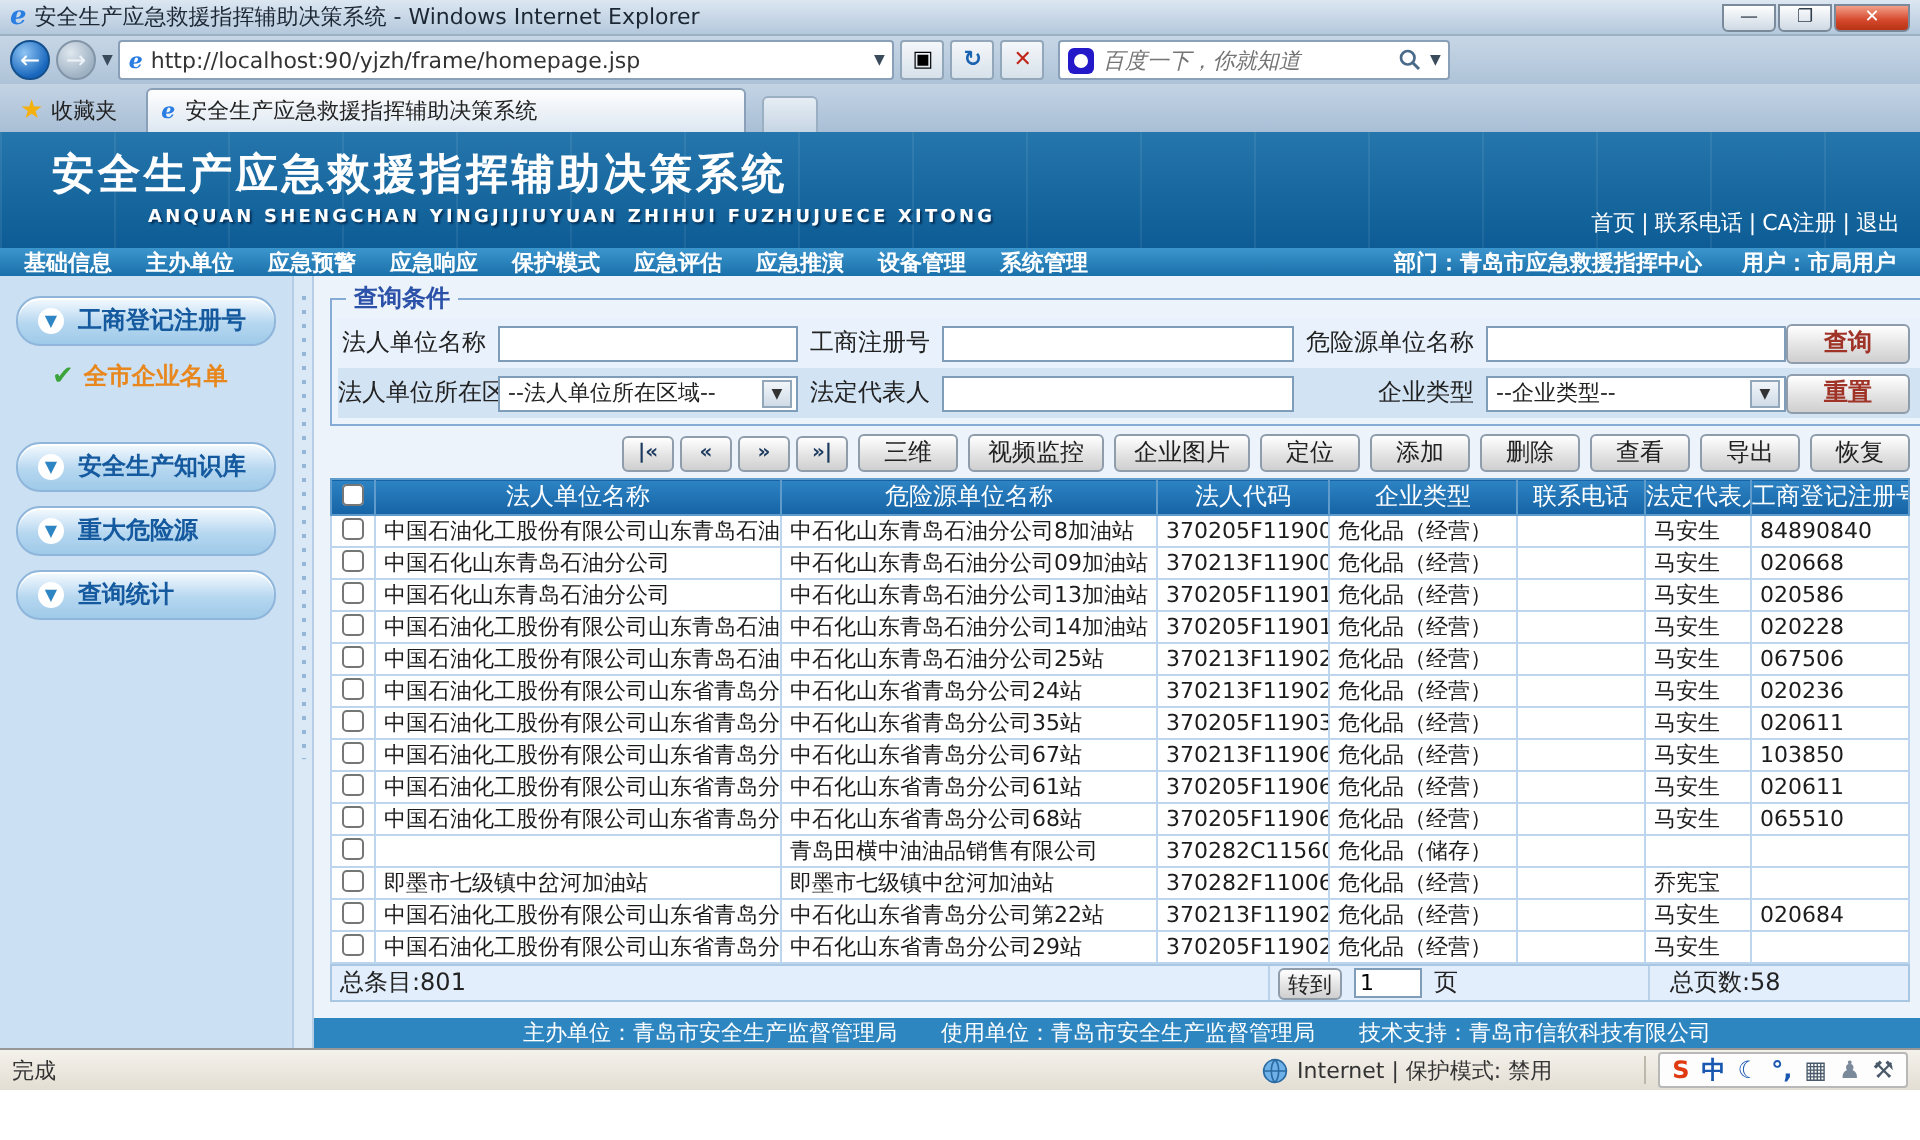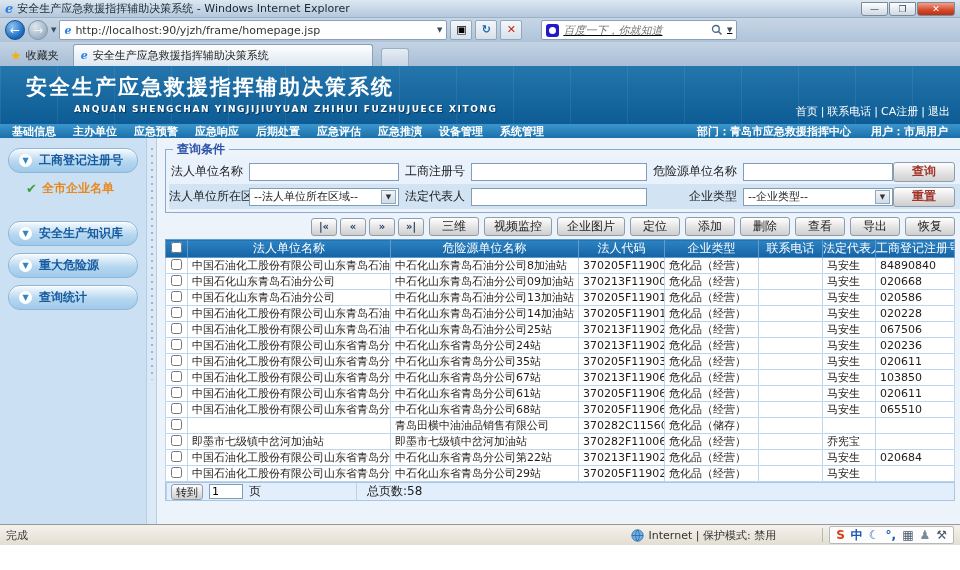--- a/index.html
+++ b/index.html
@@ -20,22 +20,22 @@
     background:radial-gradient(circle at 35% 30%,#8ec4f4,#1967bd 70%); border:1px solid #1c5globe490; border:1px solid #14508e; }
   .nav-circle.fwd { background:radial-gradient(circle at 35% 30%,#dfe7ee,#9fb2c4 70%); border-color:#8395a8; color:#eef3f8; }
   .mini-arrow { font-size:7px; color:#3a4b5c; }
   .url-box { width:388px; height:20px; background:#fff; border:1px solid #8aa0b8; border-radius:2px;
     display:flex; align-items:center; gap:4px; padding:0 4px; font-size:11px; color:#333; }
   .url-text { flex:1; white-space:nowrap; overflow:hidden; }
   .addr-btn { width:22px; height:20px; background:linear-gradient(#f4f7fa,#d7e1ea); border:1px solid #93a7bb; border-radius:2px;
     text-align:center; line-height:18px; font-size:11px; }
   .addr-btn.refresh { color:#1a63b0; font-weight:bold; }
   .addr-btn.stop { color:#c0271a; font-weight:bold; }
-  .search-box { width:196px; height:20px; background:#fff; border:1px solid #8aa0b8; border-radius:2px; margin-left:16px;
-    display:flex; align-items:center; gap:4px; padding:0 4px;text-decoration:underline; }
+  .search-box { width:196px; height:20px; background:#fff; border:1px solid #8aa0b8; border-radius:2px; margin-left:4px;
+    display:flex; align-items:center; gap:4px; padding:0 4px; }
   .baidu-icon { width:13px; height:13px; border-radius:3px; background:#2319c8; position:relative; flex:none; }
   .baidu-icon::after { content:""; position:absolute; left:3px; top:3px; width:7px; height:7px; border-radius:50%; background:#fff; }
   .search-box input { border:none; outline:none; flex:1; font-size:11px; font-style:italic; color:#555; min-width:0;
     font-family:"DejaVu Sans",sans-serif; background:transparent; }
   .mag { width:12px; height:12px; flex:none; }
 
   .tabsbar { height:24px; background:linear-gradient(#c3d3e4,#a9bfd6); display:flex; align-items:flex-end; padding:0 4px; gap:8px; }
   .fav-btn { height:20px; display:flex; align-items:center; gap:4px; font-size:11px; color:#222; padding:0 6px 2px; }
   .star { color:#f4b10e; font-size:13px; }
   .tab { width:300px; height:22px; background:linear-gradient(#fefefe,#dde7f1); border:1px solid #8aa0b8; border-bottom:none;
@@ -186,21 +186,21 @@
       <span class="lnk">退出</span>
     </div>
 </div>
 
 <div class="menubar">
   <span style="display:flex;gap:17px">
       <span class="menu-item">基础信息</span>
       <span class="menu-item">主办单位</span>
       <span class="menu-item">应急预警</span>
       <span class="menu-item">应急响应</span>
-      <span class="menu-item">后期处置</span>
+      <span class="menu-item">保护模式</span>
       <span class="menu-item">应急评估</span>
       <span class="menu-item">应急推演</span>
       <span class="menu-item">设备管理</span>
       <span class="menu-item">系统管理</span>
     </span>
   <div class="menu-right">
     <span>部门：青岛市应急救援指挥中心</span>
     <span>用户：市局用户</span>
   </div>
 </div>
@@ -448,28 +448,34 @@
             <td>370205F119029</td>
             <td>危化品（经营）</td>
             <td></td>
             <td>马安生</td>
             <td></td>
           </tr>
         </tbody>
     </table>
 
     <div class="pagebar">
+      <div class="sec-left">总条目:801</div>
       <div class="sec-mid">
         <button class="btn goto-btn">转到</button>
         <input class="page-input" value="1" style="">
         <span>页</span>
       </div>
       <div class="sec-right">总页数:58</div>
     </div>
 
+    <div class="site-footer">
+      <span>主办单位：青岛市安全生产监督管理局</span>
+      <span>使用单位：青岛市安全生产监督管理局</span>
+      <span>技术支持：青岛市信软科技有限公司</span>
+    </div>
   </div>
 </div>
 
 <div class="statusbar">
   <span>完成</span>
   <div class="status-zone">
     <svg class="globe" viewBox="0 0 16 16">
       <circle cx="8" cy="8" r="7" fill="#6db1e8" stroke="#2a6aa0"></circle>
       <path d="M1 8h14M8 1c3 3 3 11 0 14M8 1c-3 3-3 11 0 14" fill="none" stroke="#2a6aa0" stroke-width="1"></path>
     </svg>

